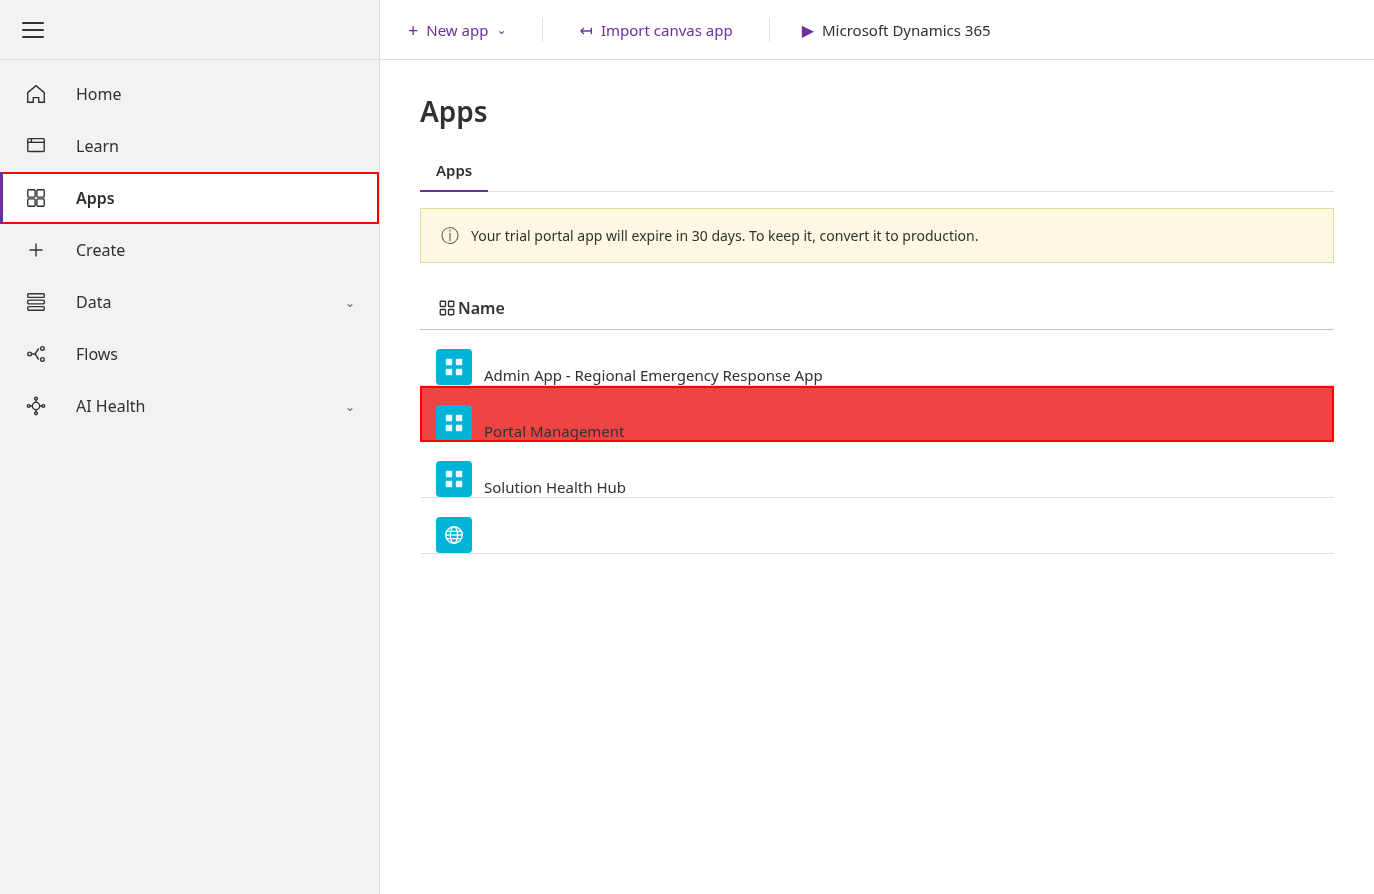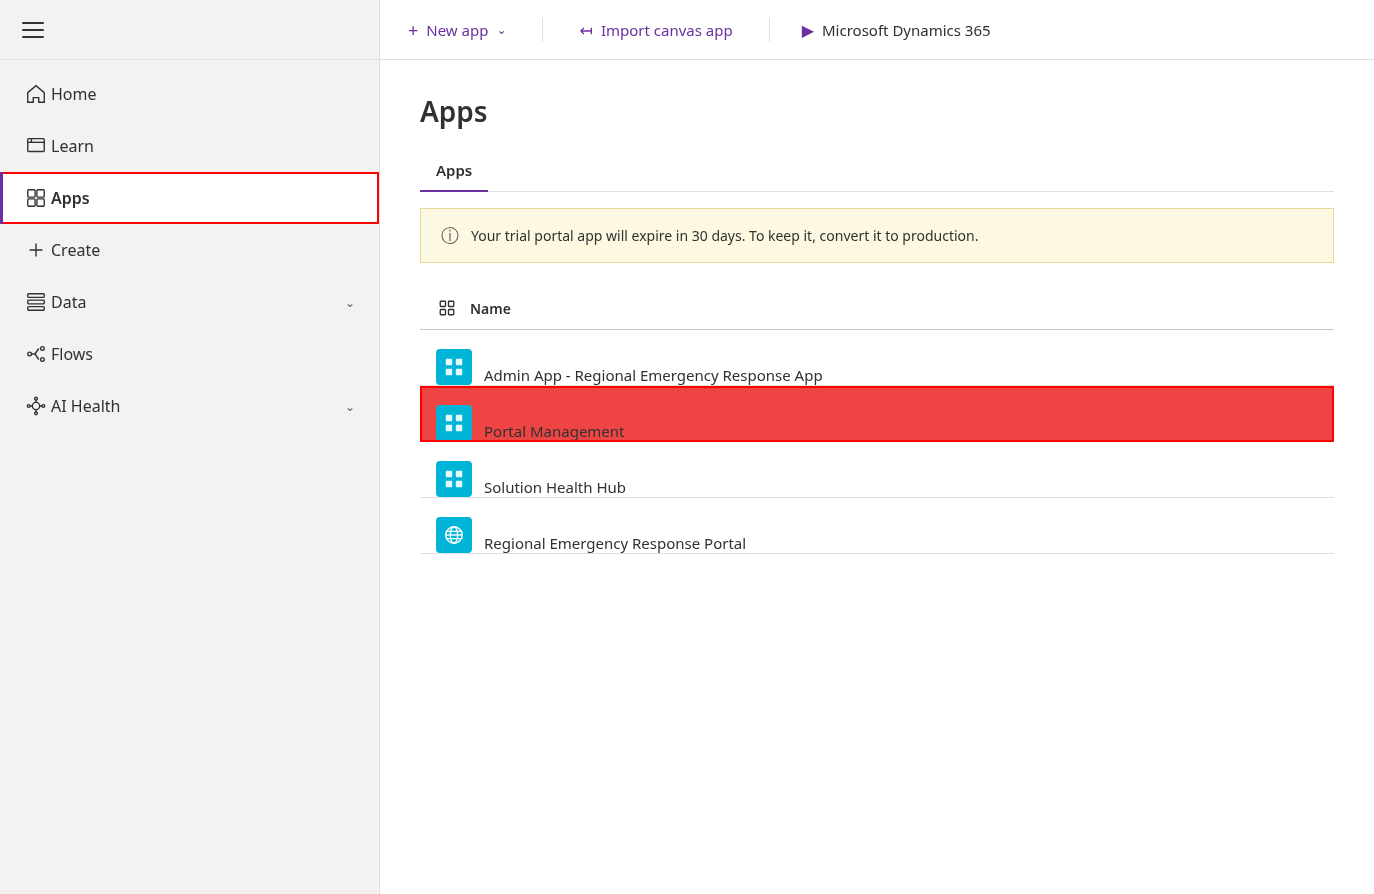--- a/index.html
+++ b/index.html
@@ -22,21 +22,21 @@
       padding: 0 18px;
       border-bottom: 1px solid #e0e0e0;
     }
     .hamburger {
       display: flex; flex-direction: column; gap: 5px; cursor: pointer; padding: 4px;
     }
     .hamburger span { display: block; width: 22px; height: 2px; background: #323130; border-radius: 1px; }
 
     .sidebar-nav { display: flex; flex-direction: column; padding-top: 8px; }
     .nav-item {
-      display: flex; align-items: center; gap: 3px;
+      display: flex; align-items: center; gap: 28px;
       padding: 14px 24px;
       cursor: pointer;
       font-size: 16px;
       color: #323130;
       position: relative;
     }
     .nav-item.active {
       background: #fff;
       font-weight: 600;
       outline: 2px solid red;
@@ -99,23 +99,23 @@
       background: #fdf8e1;
       border: 1px solid #e8d89a;
       padding: 14px 20px;
       display: flex; align-items: center; gap: 12px;
       margin-top: 16px;
       margin-bottom: 24px;
       font-size: 14px; color: #323130;
     }
     .banner-icon { font-size: 18px; color: #605e5c; flex-shrink: 0; }
     .table-header {
-      display: flex; align-items: center; gap: 12px;
+      display: flex; align-items: center; 
       padding: 10px 16px;
-      font-weight: 600; font-size: 14px; color: #323130;
+      font-weight: 600; font-size: 16px; color: #323130;
       border-bottom: 1px solid #c8c6c4;
     }
     .table-row {
       display: flex; align-items: flex-end; gap: 12px;
       padding: 0 16px;
       border-bottom: 1px solid #e0e0e0;
       min-height: 56px;
       cursor: pointer;
     }
     .table-row.selected {
@@ -323,17 +323,16 @@
 
     <div class="table-row">
       <div class="app-icon globe">
         <svg viewBox="0 0 24 24" fill="none" stroke="white" stroke-width="1.5" width="22" height="22">
           <circle cx="12" cy="12" r="9"></circle>
           <ellipse cx="12" cy="12" rx="4" ry="9"></ellipse>
           <path d="M3 12h18"></path>
           <path d="M3 8h18M3 16h18"></path>
         </svg>
       </div>
-      <span class="app-name">Regional Emergency Response Portal</span>
     </div>
 
   </div>
 </div>
 
 </body></html>

